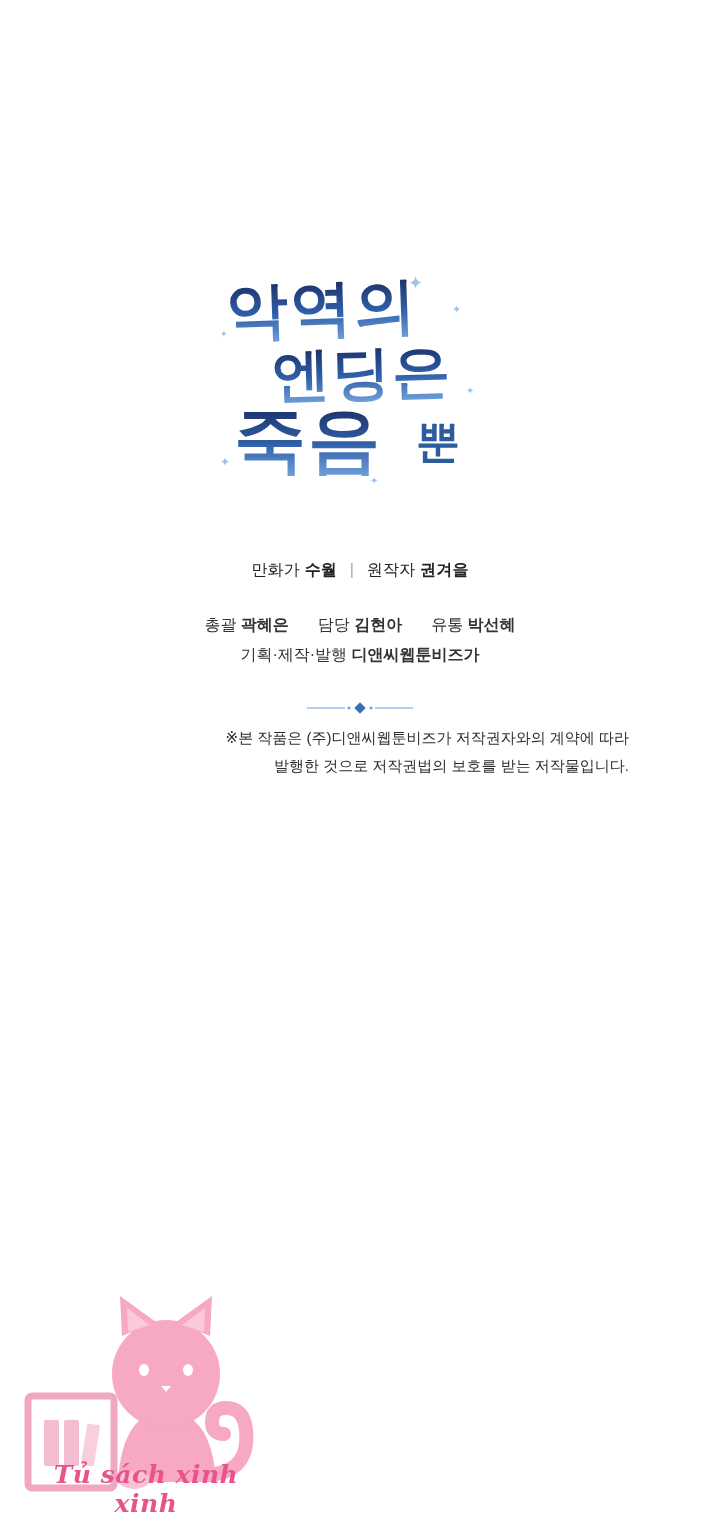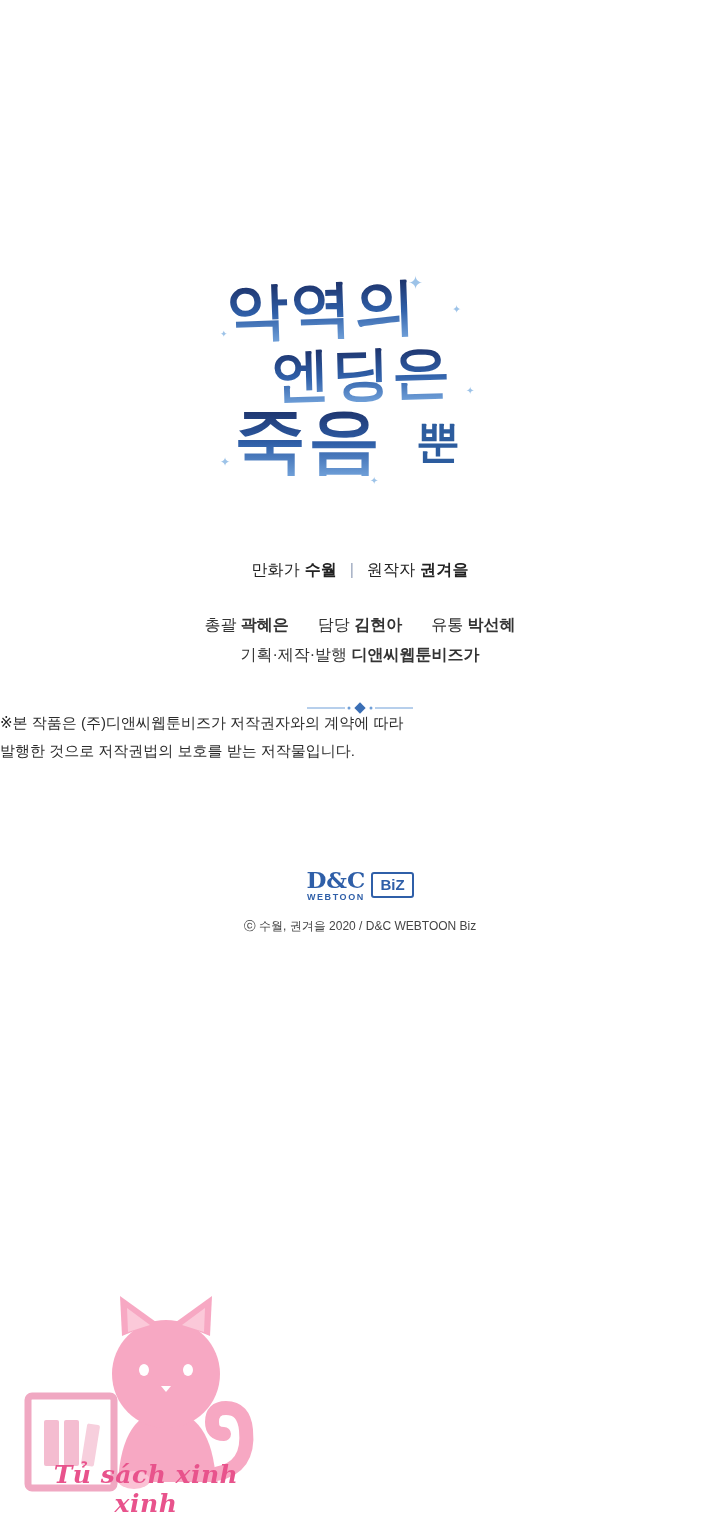--- a/index.html
+++ b/index.html
@@ -130,24 +130,24 @@
     left: 0;
     width: 720px;
     text-align: center;
     height: 14px;
   }
   .orn-svg { display: inline-block; }
 
   
   .legal {
     position: absolute;
-    top: 709px;
+    top: 724px;
     left: 0;
     width: 629px;
-    text-align: left;
+    text-align: right;
     font-size: 15px;
     line-height: 1.85;
     color: #2c2c2c;
   }
 
   
   .publisher {
     position: absolute;
     top: 868px;
     left: 0;
@@ -272,30 +272,20 @@
       <circle cx="44" cy="6" r="1.5" fill="#6f9fd8"></circle>
       <circle cx="66" cy="6" r="1.5" fill="#6f9fd8"></circle>
     </svg>
   </div>
 
   <div class="legal">
     <div>※본 작품은 (주)디앤씨웹툰비즈가 저작권자와의 계약에 따라</div>
     <div>발행한 것으로 저작권법의 보호를 받는 저작물입니다.</div>
   </div>
 
-  <div class="publisher">
-    <div class="pub-logo">
-      <div class="pub-left">
-        <div class="pub-dc">D&amp;C</div>
-        <div class="pub-webtoon">WEBTOON</div>
-      </div>
-      <div class="pub-biz">BiZ</div>
-    </div>
-    <div class="copyright">ⓒ 수월, 권겨을 2020 / D&amp;C WEBTOON Biz</div>
-  </div>
 
   <div class="watermark">
     <svg class="wm-svg" width="240" height="250" viewBox="0 0 240 250">
 
       <rect x="6" y="122" width="86" height="92" rx="4" fill="none" stroke="#f0a8c2" stroke-width="7"></rect>
       <rect x="22" y="146" width="15" height="46" rx="2" fill="#f4bcd0"></rect>
       <rect x="42" y="146" width="15" height="46" rx="2" fill="#f4bcd0"></rect>
       <rect x="62" y="150" width="13" height="42" rx="2" fill="#f7cfdd" transform="rotate(9 68 171)"></rect>
 
       <path d="M96 208 q4 -70 48 -72 q46 2 50 72 z" fill="#f7a8c3"></path>

